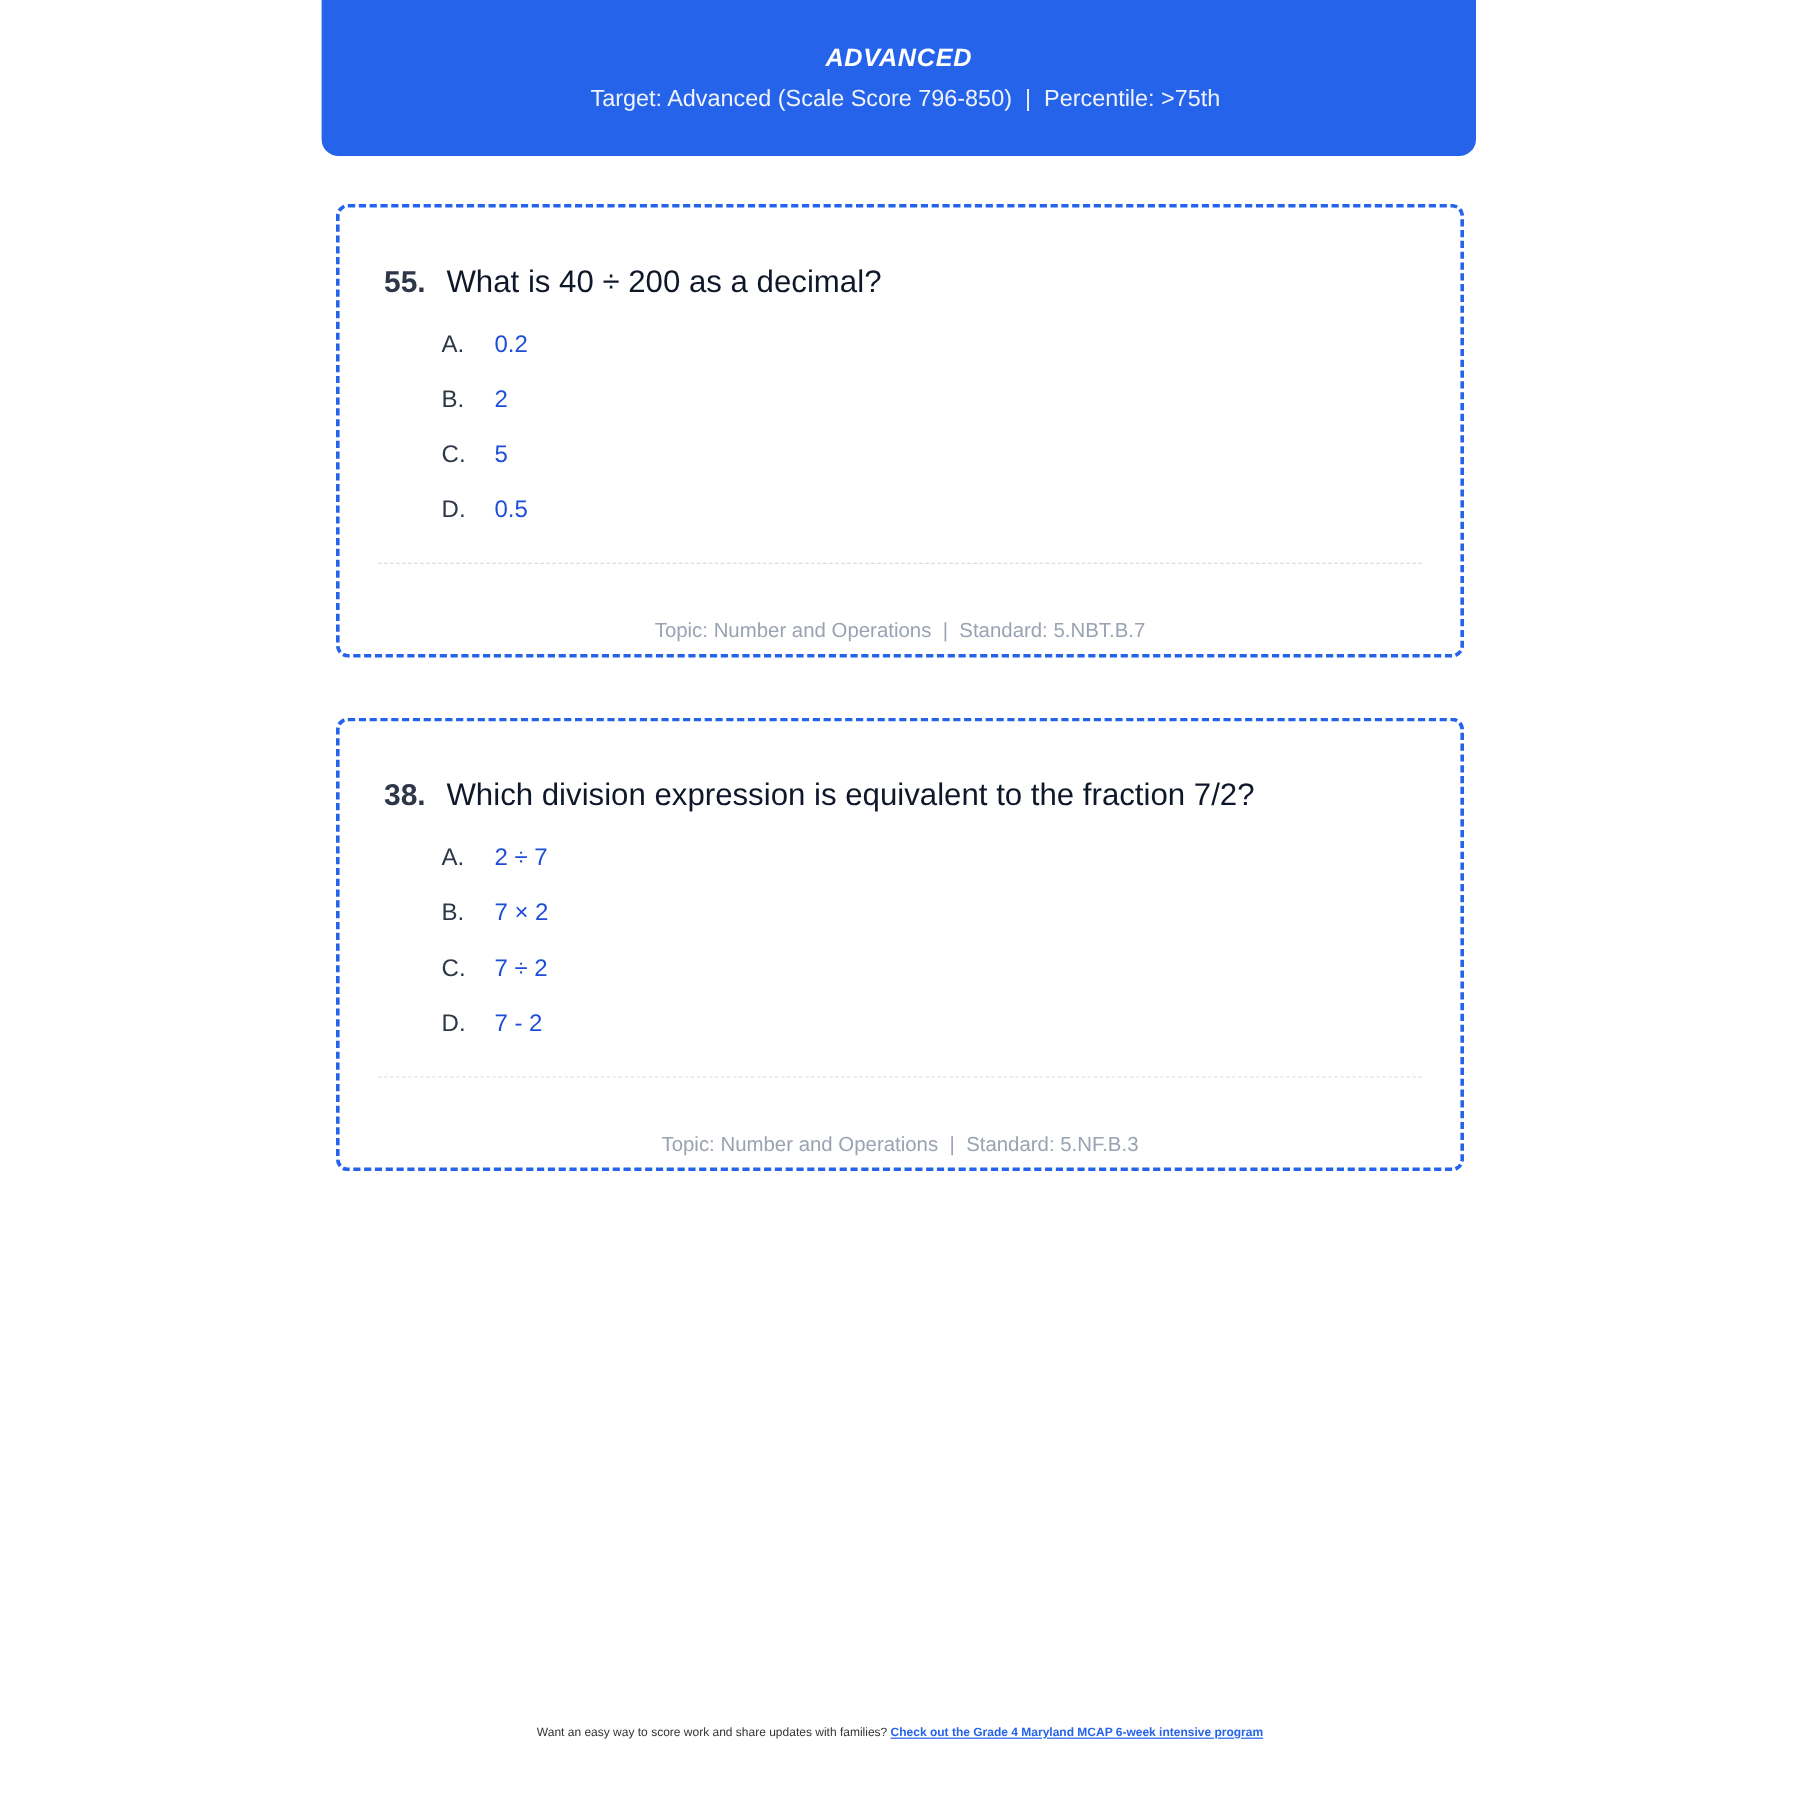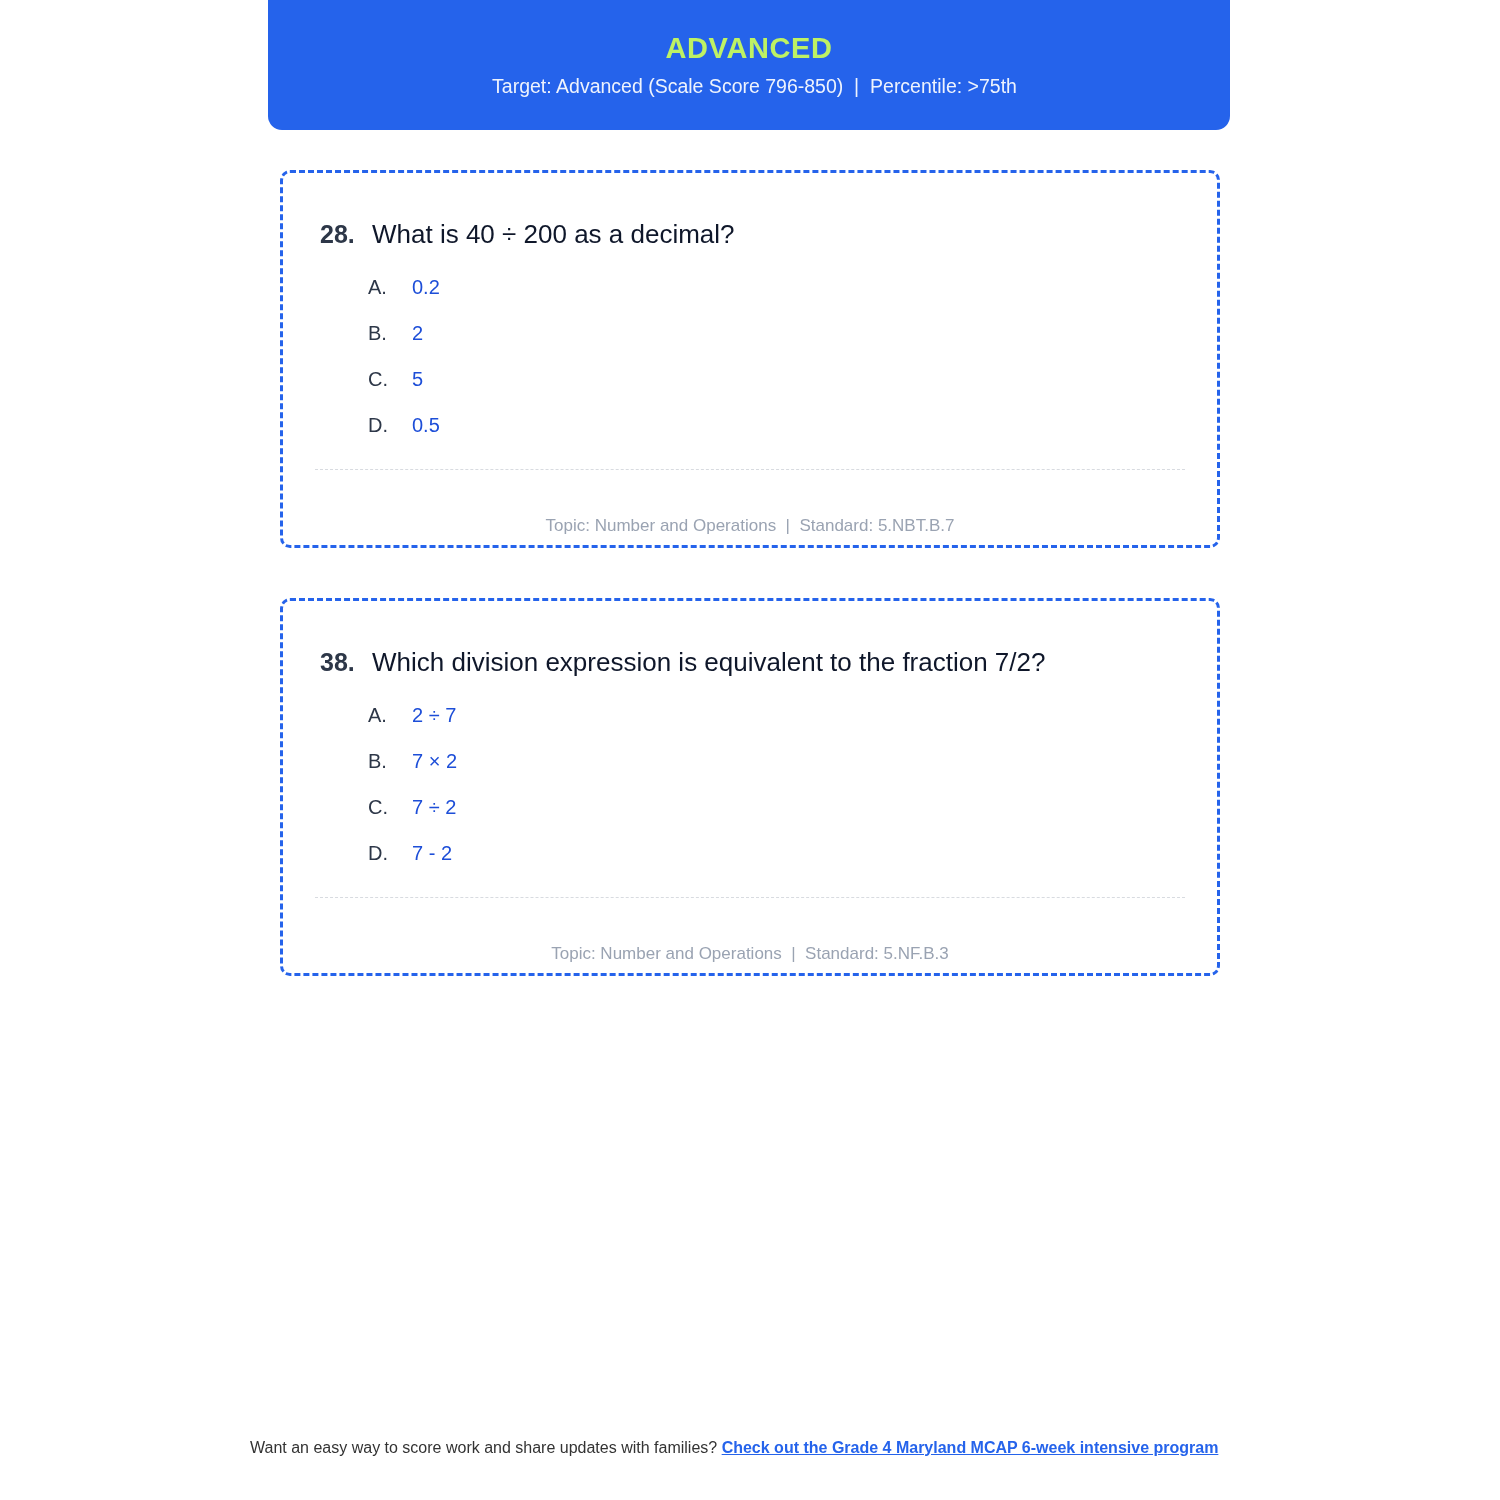--- a/index.html
+++ b/index.html
@@ -28,25 +28,26 @@
     height: 130px;
     background: #2563eb;
     border-radius: 0 0 14px 14px;
     display: flex;
     flex-direction: column;
     align-items: center;
     justify-content: center;
     gap: 14px;
   }
   .banner-title {
-    color: #bef264;
-    font-size: 29px;
+    color: #ffffff;
+    font-size: 21px;
     font-weight: bold;
     letter-spacing: 0.6px;
     line-height: 1;
+    font-style: italic;
   }
   .banner-subtitle {
     color: #eef3fd;
     font-size: 19.5px;
     font-weight: normal;
     line-height: 1;
     white-space: pre;
     margin-left: 11px;
   }
 
@@ -125,22 +126,22 @@
     white-space: pre;
     margin-top: 28px;
   }
 
   
   .footer {
     position: absolute;
     left: 250px;
     top: 1438px;
     width: 1000px;
-    text-align: left;
-    font-size: 16px;
+    text-align: center;
+    font-size: 10px;
     color: #333333;
     line-height: 1.3;
   }
   .footer-link {
     color: #2563eb;
     font-weight: bold;
     text-decoration: underline;
     cursor: pointer;
   }
 </style>
@@ -149,21 +150,21 @@
 
 <div class="page">
 
   <div class="banner">
     <div class="banner-title">ADVANCED</div>
     <div class="banner-subtitle">Target: Advanced (Scale Score 796-850)  |  Percentile: &gt;75th</div>
   </div>
 
   <div class="card" id="card-0">
     <div class="q-head">
-      <span class="q-number">28.</span>
+      <span class="q-number">55.</span>
       <span class="q-text">What is 40 ÷ 200 as a decimal?</span>
     </div>
     <div class="options">
       <div class="option">
         <span class="opt-letter">A.</span>
         <span class="opt-text">0.2</span>
       </div>
       <div class="option">
         <span class="opt-letter">B.</span>
         <span class="opt-text">2</span>

